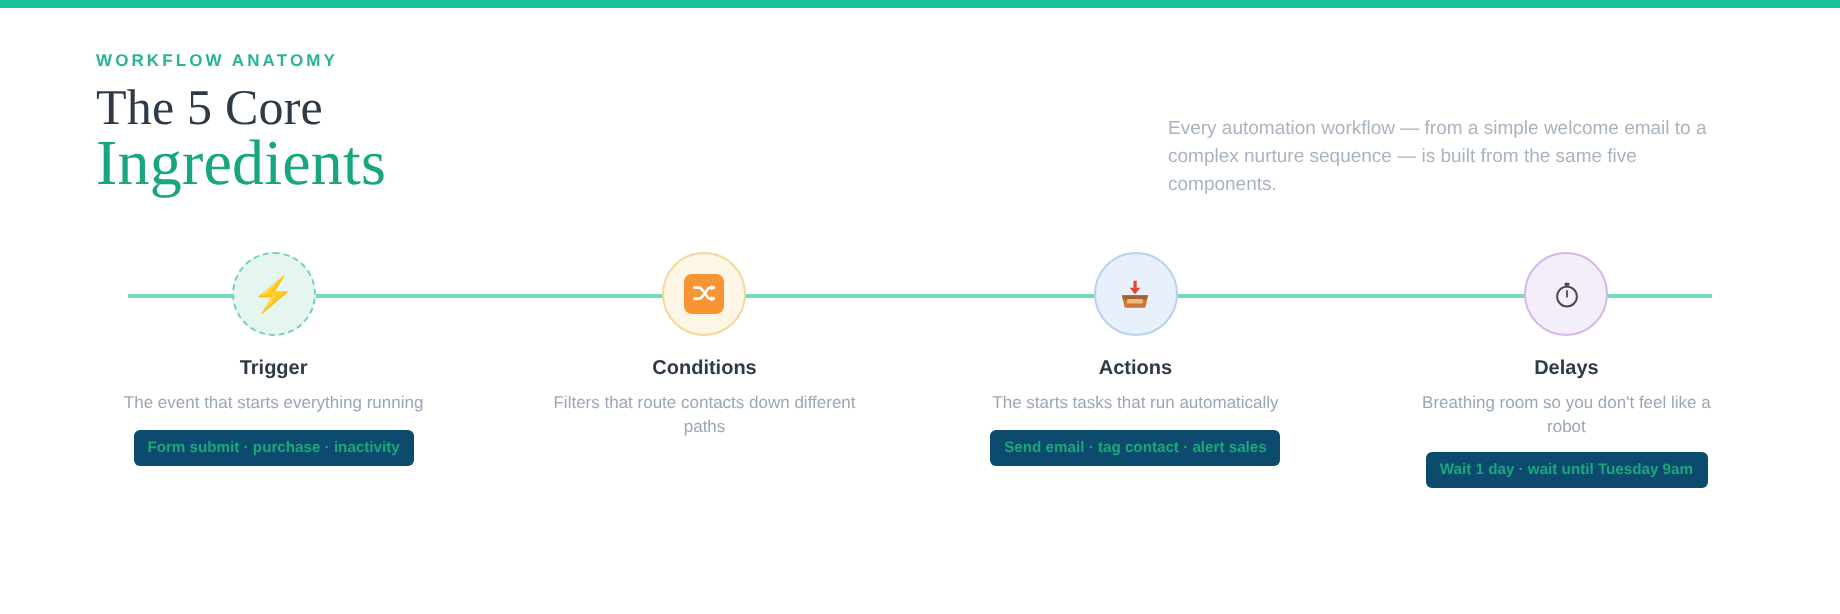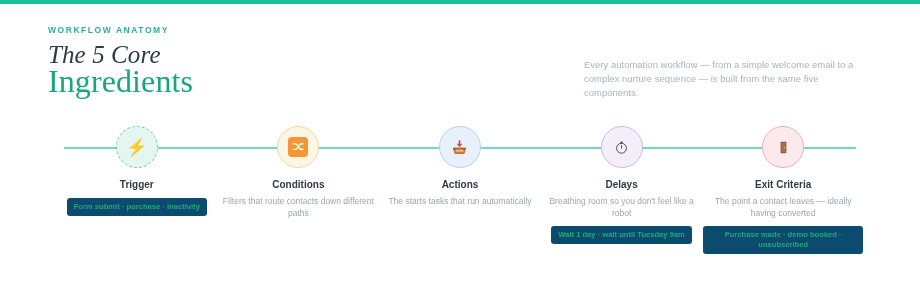--- a/index.html
+++ b/index.html
@@ -45,21 +45,20 @@
     line-height: 12px;
     margin: 0 0 5px 0;
   }
   .title-block {
     font-family: "Liberation Serif", serif;
     line-height: 27px;
   }
   .title-line-1 {
     display: block;
     font-size: 25px;
-    font-style: italic;
     color: #2e3a46;
     letter-spacing: 0.1px;
   }
   .title-line-2 {
     display: block;
     font-size: 32px;
     color: #17a67f;
     letter-spacing: 0.1px;
   }
   .intro {
@@ -180,20 +179,21 @@
 
   <div class="flow">
     <div class="connector"></div>
     <div class="nodes">
 
       <div class="node">
         <div class="node-circle" style="background:#e4f6ef;border:1.4px dashed #72cfb3;">
           <span class="node-icon bolt-glyph">⚡</span>
         </div>
         <div class="node-title">Trigger</div>
+        <div class="node-desc">The event that starts everything running</div>
         <div class="node-chip">Form submit · purchase · inactivity</div>
       </div>
 
       <div class="node">
         <div class="node-circle" style="background:#fdf5e6;border:1.4px solid #f3d79b;">
           <span class="shuffle-box">
             <svg width="13" height="13" viewBox="0 0 16 16" aria-hidden="true">
               <path d="M1.5 3.5h2.6c1 0 1.6.5 2.2 1.3l3.2 4.4c.5.7 1 1.1 1.8 1.1h2.1" fill="none" stroke="#ffffff" stroke-width="1.7" stroke-linecap="round"></path>
               <path d="M1.5 10.3h2.6c1 0 1.6-.5 2.2-1.3l3.2-4.4c.5-.7 1-1.1 1.8-1.1h2.1" fill="none" stroke="#ffffff" stroke-width="1.7" stroke-linecap="round"></path>
               <path d="M11.8 1.8 14.4 3.5l-2.6 1.7z" fill="#ffffff"></path>
@@ -211,49 +211,36 @@
             <svg width="17" height="17" viewBox="0 0 20 20" aria-hidden="true">
               <path d="M9.1 1.6h1.9v4.1h2.2L10 9.6 6.8 5.7H9.1z" fill="#e0443a"></path>
               <path d="M2.4 10.2h15.2l-1.3 6.4c-.1.6-.5.9-1.1.9H4.8c-.6 0-1-.3-1.1-.9z" fill="#c97a3a"></path>
               <path d="M2.4 10.2h15.2l-.5 2.6H2.9z" fill="#a9602a"></path>
               <rect x="5.4" y="12.4" width="9.2" height="2.6" rx="0.5" fill="#f0b97a"></rect>
             </svg>
           </span>
         </div>
         <div class="node-title">Actions</div>
         <div class="node-desc">The starts tasks that run automatically</div>
+        <div class="node-chip">Send email · tag contact · alert sales</div>
       </div>
 
       <div class="node">
         <div class="node-circle" style="background:#f4edfa;border:1.4px solid #d5b8e8;">
           <span class="node-icon">
             <svg width="15" height="15" viewBox="0 0 20 20" aria-hidden="true">
               <circle cx="10" cy="11" r="6.6" fill="none" stroke="#4a4a55" stroke-width="1.3"></circle>
               <rect x="8.4" y="1.9" width="3.2" height="1.9" rx="0.5" fill="#4a4a55"></rect>
               <rect x="9.3" y="3.4" width="1.4" height="1.4" fill="#4a4a55"></rect>
               <path d="M10 7.3v3.9" stroke="#4a4a55" stroke-width="1.2" stroke-linecap="round"></path>
             </svg>
           </span>
         </div>
         <div class="node-title">Delays</div>
         <div class="node-desc">Breathing room so you don't feel like a robot</div>
         <div class="node-chip">Wait 1 day · wait until Tuesday 9am</div>
       </div>
 
-      <div class="node">
-        <div class="node-circle" style="background:#fbe9ee;border:1.4px solid #efaec0;">
-          <span class="node-icon">
-            <svg width="15" height="15" viewBox="0 0 20 20" aria-hidden="true">
-              <rect x="6.2" y="2.2" width="7.6" height="15.6" rx="0.8" fill="#8a5a3b"></rect>
-              <rect x="7.4" y="3.6" width="5.2" height="12.8" rx="0.5" fill="#a8714a"></rect>
-              <circle cx="11.6" cy="10.2" r="0.85" fill="#f2d08a"></circle>
-            </svg>
-          </span>
-        </div>
-        <div class="node-title">Exit Criteria</div>
-        <div class="node-desc">The point a contact leaves — ideally having converted</div>
-        <div class="node-chip">Purchase made · demo booked · unsubscribed</div>
-      </div>
 
     </div>
   </div>
 
 </div>
 
 </body></html>

